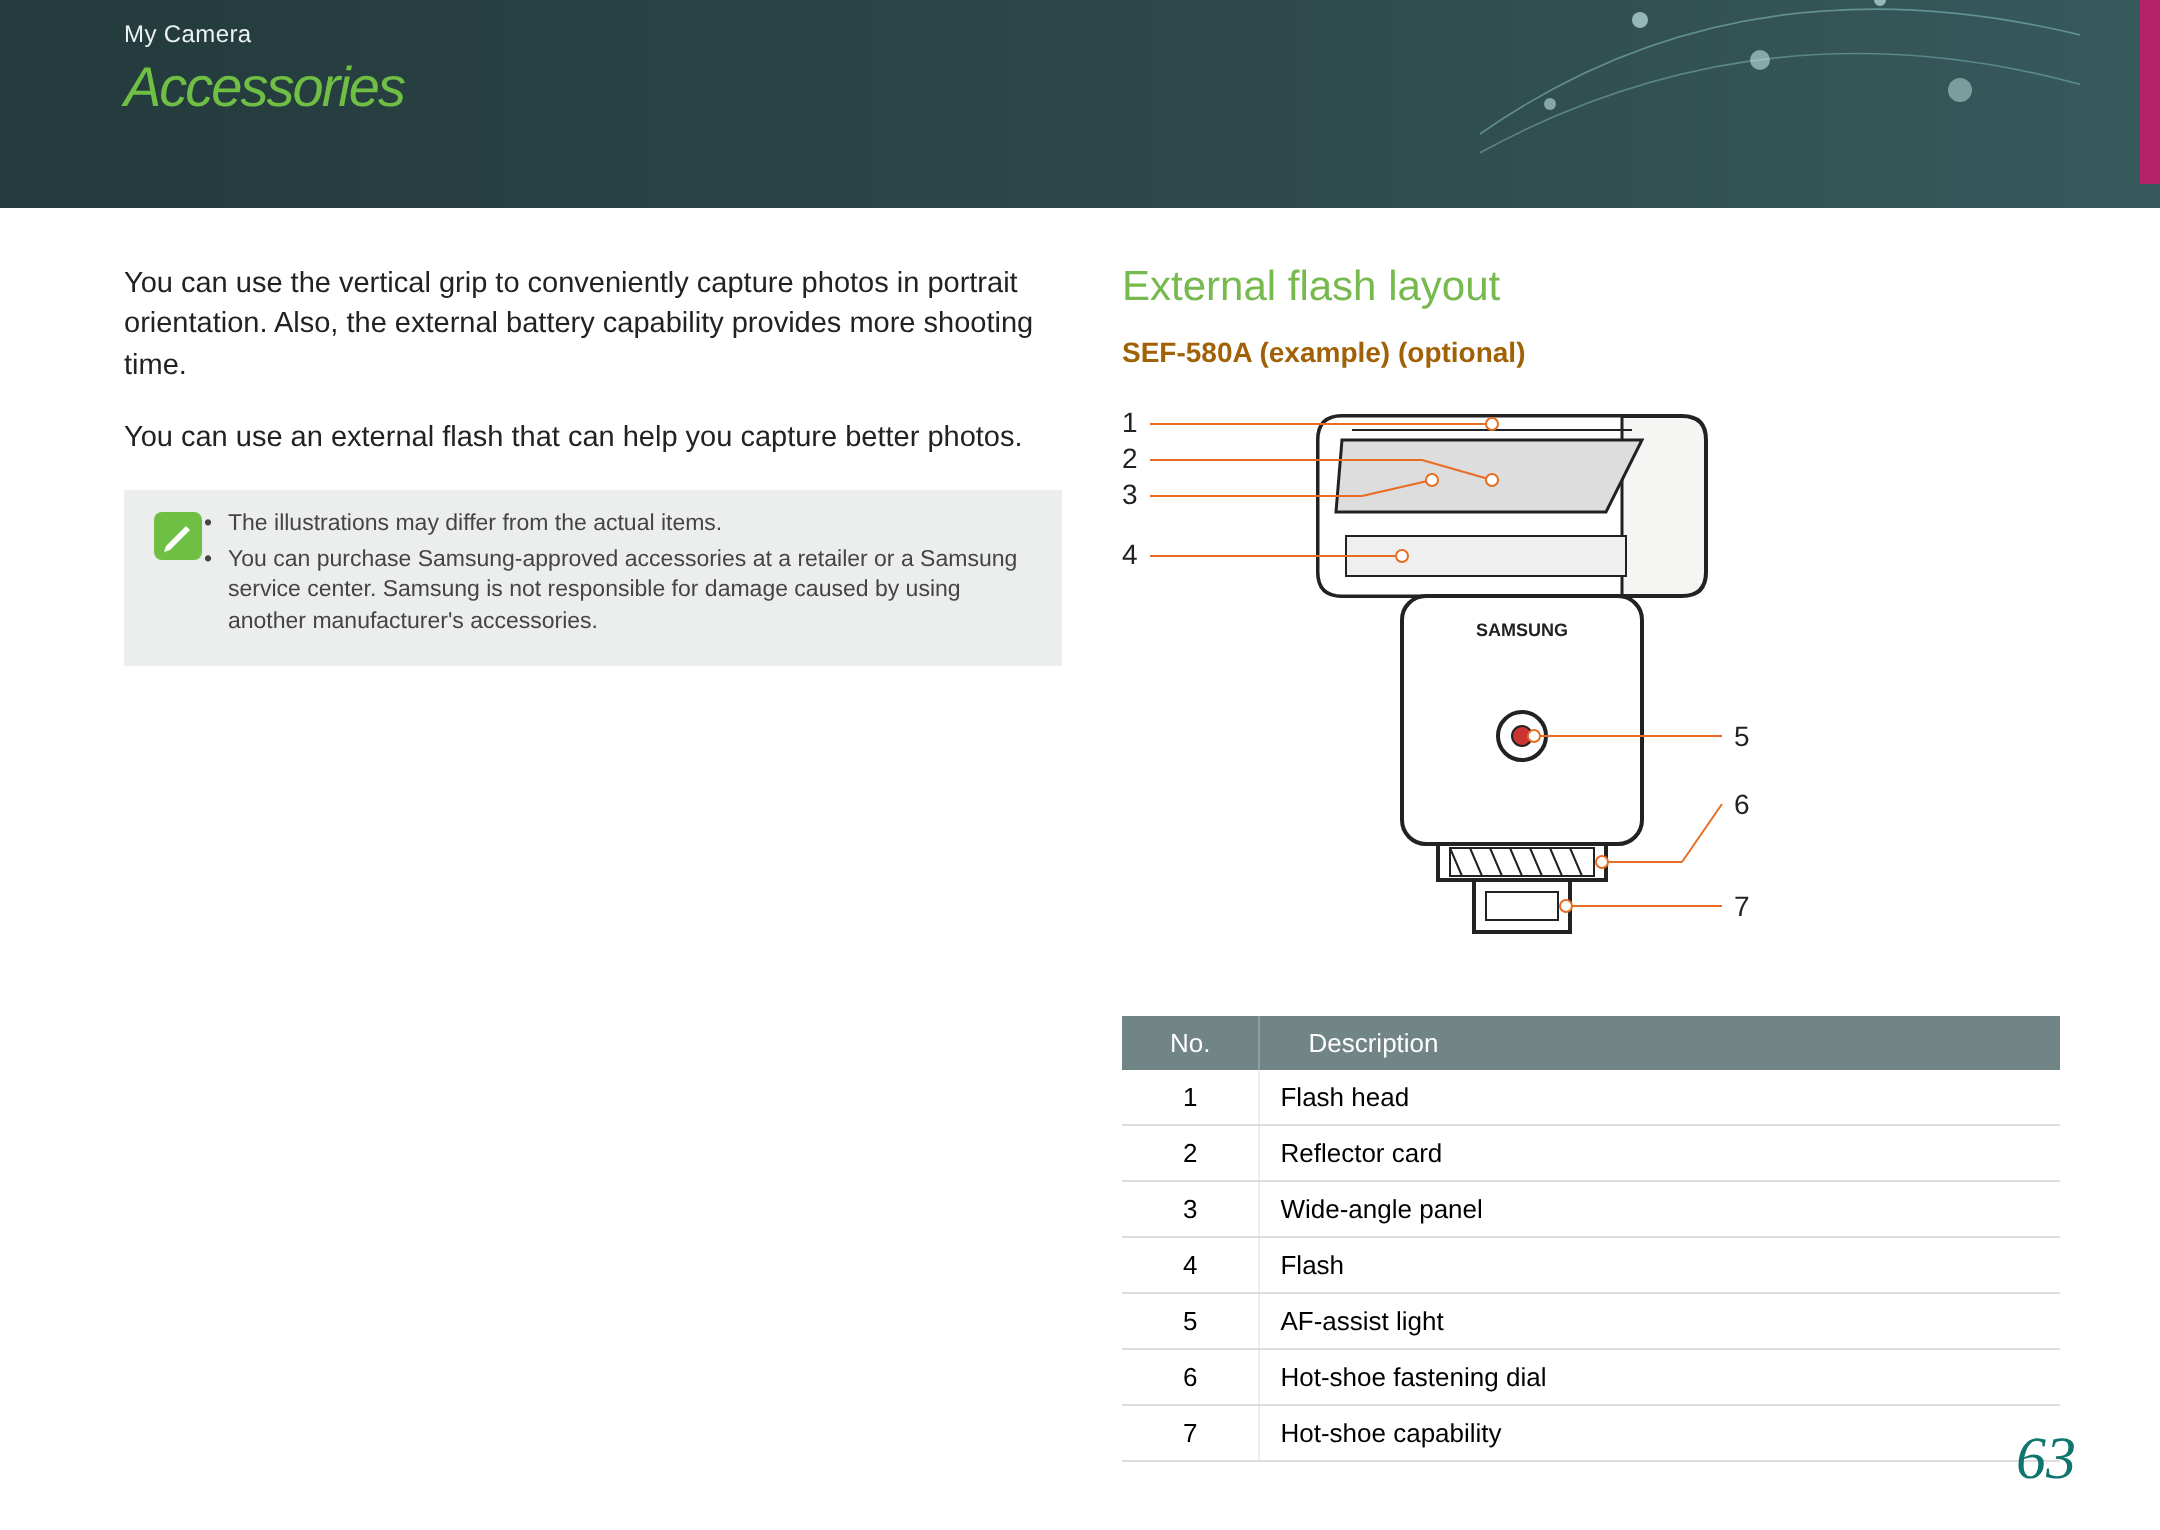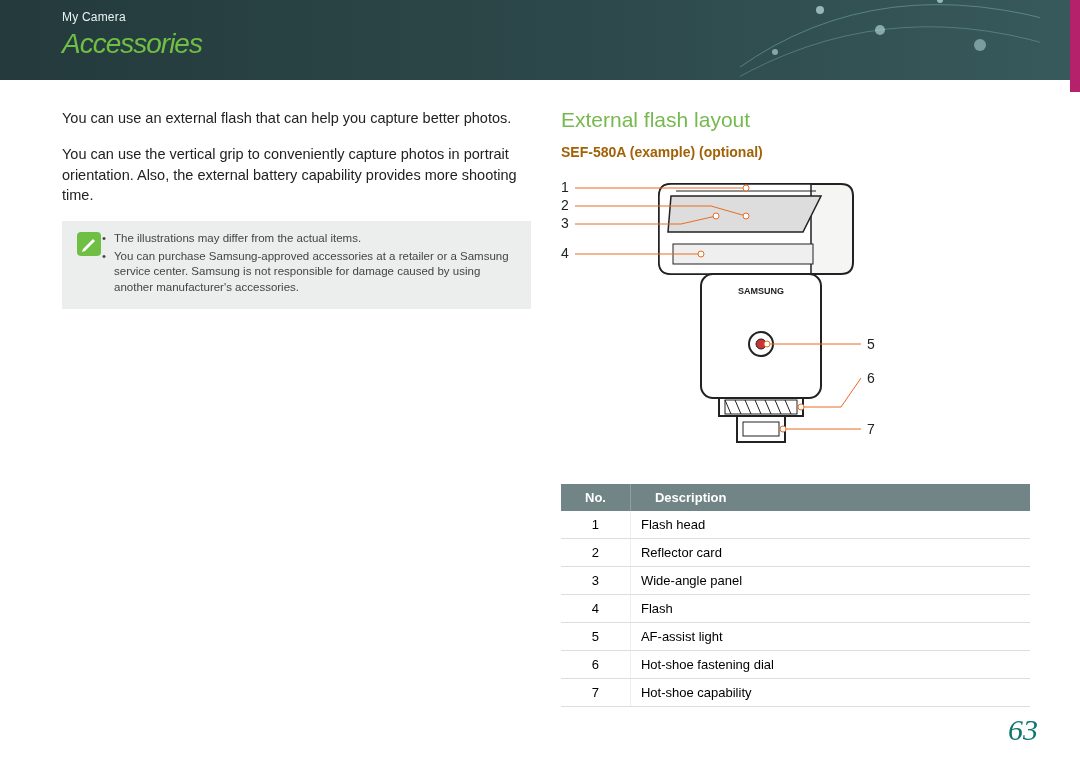--- a/index.html
+++ b/index.html
@@ -1,36 +1,36 @@
 <!DOCTYPE html>
 <html><head>
 <meta charset="utf-8">
 <style>
   * { box-sizing: border-box; margin: 0; padding: 0; }
   body { width: 1080px; height: 765px; font-family: Arial, Helvetica, sans-serif; background: #fff; position: relative; overflow: hidden; }
-  .header { height: 80px; background: linear-gradient(to right, #243a3c 0%, #2e4a4c 60%, #385a5c 100%); position: relative; padding: 10px 0 0 62px; }
+  .header { height: 104px; background: linear-gradient(to right, #243a3c 0%, #2e4a4c 60%, #385a5c 100%); position: relative; padding: 10px 0 0 62px; }
   .header-accent { position: absolute; right: 0; top: 0; width: 10px; height: 92px; background: #b5216b; }
   .header-decor { position: absolute; right: 40px; top: -10px; width: 300px; height: 92px; pointer-events:none; }
   .breadcrumb { font-size: 12px; color: #eaf2f2; letter-spacing: .2px; }
   .title { font-family: "Arial Narrow", Arial, sans-serif; font-stretch: condensed; font-size: 28px; color: #6fbf44; margin-top: 4px; font-weight: 500; letter-spacing: -1px; font-style: italic; }
   .content { display: flex; padding: 28px 50px 0 62px; gap: 30px; }
   .col { flex: 1; }
   .col-left p { font-size: 14.5px; color: #222; line-height: 1.4; margin-bottom: 16px; }
   .note-box { background: #eceeee; display: flex; padding: 10px 14px 12px 14px; font-size: 11.5px; color: #444; }
   .note-icon { width: 26px; height: 26px; flex-shrink:0; }
   .note-list { list-style: none; }
   .note-list li { position: relative; padding-left: 12px; line-height: 1.35; margin-bottom: 2px; }
   .note-list li::before { content: "•"; position: absolute; left: 0; top: 0; }
   .section-head { font-size: 21px; color: #76b94e; font-weight: 400; margin-bottom: 12px; }
   .model { font-size: 14px; font-weight: 700; color: #a16207; margin-bottom: 6px; }
   .diagram-wrap { position: relative; width: 460px; height: 300px; margin-bottom: 18px; }
   .diagram-wrap svg { position:absolute; left:0; top:0; }
   .callout { position: absolute; font-size: 14px; color: #222; }
   .parts-table { width: 100%; border-collapse: collapse; font-size: 13px; }
-  .parts-table thead th { background: #718486; color: #fff; font-weight: 700; text-align: left; padding: 6px 24px; }
+  .parts-table thead th { background: #718486; color: #fff; font-weight: 400; text-align: left; padding: 6px 24px; }
   .parts-table thead th:first-child { width: 48px; text-align: center; border-right: 1px solid #8ea0a1; }
   .parts-table td { padding: 6px 10px; border-bottom: 1px solid #ddd; }
   .parts-table td:first-child { text-align: center; border-right: 1px solid #eee; }
   .page-num { position: absolute; right: 42px; bottom: 18px; font-size: 30px; color: #0f766e; font-style: italic; font-family: Georgia, serif; }
 </style>
 </head>
 <body>
 
 <div class="header">
   <div class="breadcrumb">My Camera</div>
@@ -42,22 +42,22 @@
     <circle cx="80" cy="20" r="4" fill="#bfe3e1" opacity=".7"></circle>
     <circle cx="140" cy="40" r="5" fill="#bfe3e1" opacity=".6"></circle>
     <circle cx="200" cy="10" r="3" fill="#bfe3e1" opacity=".7"></circle>
     <circle cx="240" cy="55" r="6" fill="#bfe3e1" opacity=".5"></circle>
     <circle cx="35" cy="62" r="3" fill="#bfe3e1" opacity=".6"></circle>
   </svg>
 </div>
 
 <div class="content">
   <div class="col col-left">
+    <p>You can use the vertical grip to conveniently capture photos in portrait orientation. Also, the external battery capability provides more shooting time.</p>
     <p>You can use an external flash that can help you capture better photos.</p>
-    <p>You can use the vertical grip to conveniently capture photos in portrait orientation. Also, the external battery capability provides more shooting time.</p>
     <div class="note-box">
       <span class="note-icon">
         <svg viewBox="0 0 26 26">
             <rect x="1" y="1" width="24" height="24" rx="4" fill="#6fbf44"></rect>
             <path d="M7 18 L17 8 L19 10 L9 20 L6 21 Z" fill="#fff"></path>
           </svg>
       </span>
       <ul class="note-list">
         <li>The illustrations may differ from the actual items.</li>
         <li>You can purchase Samsung-approved accessories at a retailer or a Samsung service center. Samsung is not responsible for damage caused by using another manufacturer's accessories.</li>

